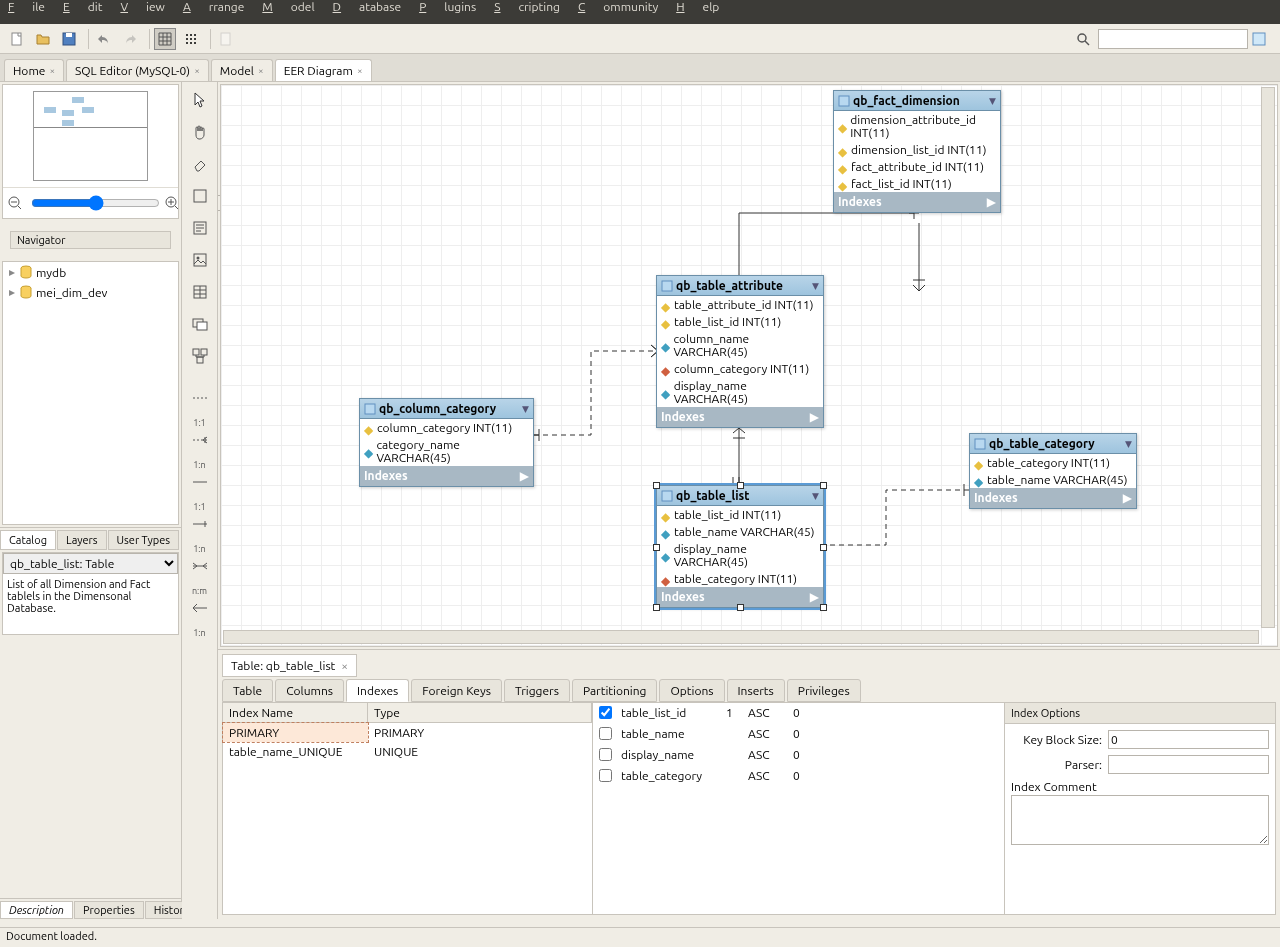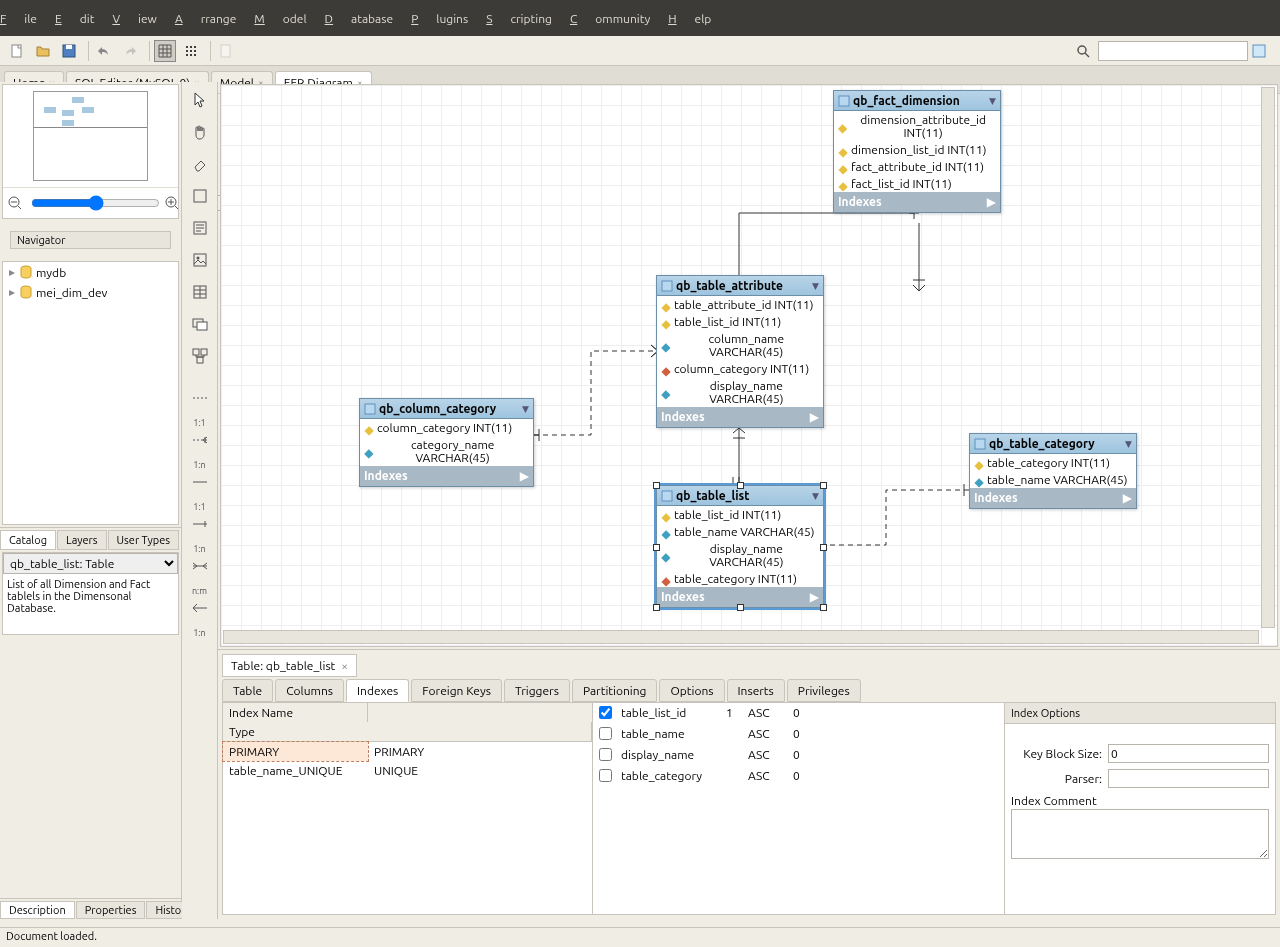--- a/index.html
+++ b/index.html
@@ -1,19 +1,19 @@
 <!DOCTYPE html>
 <html><head>
 <meta charset="utf-8">
 <style>
 * { box-sizing: border-box; margin: 0; padding: 0; font-family: "Ubuntu", "DejaVu Sans", sans-serif; font-size: 12px; }
 body { width: 1280px; height: 947px; background: #f0ede5; overflow: hidden; position: relative; }
 
 
-.menubar { background: #3c3b37; height: 36px; display: flex; align-items: center; padding: 0 0; color: #dfdbd2; }
+.menubar { background: #3c3b37; height: 24px; display: flex; padding: 0 8px; color: #dfdbd2; }
 .menubar span { margin-right: 18px; cursor: default; }
 .menubar .u { text-decoration: underline; }
 
 
 .toolbar { height: 30px; background: #f0ede5; border-bottom: 1px solid #c8c4bc; display: flex; align-items: center; padding: 0 6px; }
 .tbicon { width: 22px; height: 22px; margin-right: 4px; display: inline-flex; align-items: center; justify-content: center; }
 .tbicon svg { width: 16px; height: 16px; }
 .tbsep { width: 1px; height: 20px; background: #c8c4bc; margin: 0 4px; }
 .search-box { margin-left: auto; display: flex; align-items: center; }
 .search-box input { width: 150px; height: 20px; border: 1px solid #b8b4ac; background: #fff; }
@@ -25,21 +25,21 @@
 .tab .close { margin-left: 4px; color: #888; font-size: 10px; }
 
 
 .main { position: absolute; top: 82px; left: 0; right: 0; bottom: 28px; display: flex; }
 .left-panel { width: 182px; border-right: 1px solid #c8c4bc; background: #f0ede5; display: flex; flex-direction: column; }
 .toolstrip { width: 36px; border-right: 1px solid #c8c4bc; background: #f0ede5; display: flex; flex-direction: column; align-items: center; padding-top: 6px; }
 .toolbtn { width: 24px; height: 24px; margin-bottom: 8px; display: flex; align-items: center; justify-content: center; }
 .toolbtn svg { width: 18px; height: 18px; }
 .tool-label { font-size: 9px; color: #555; }
 .center-area { flex: 1; display: flex; flex-direction: column; min-width: 0; }
-.canvas-wrap { flex: 1; position: relative; overflow: hidden; background: #fff; border: 1px solid #c8c4bc; margin: 2px; text-align: center; }
+.canvas-wrap { flex: 1; position: relative; overflow: hidden; background: #fff; border: 1px solid #c8c4bc; margin: 2px; }
 .canvas { position: absolute; inset: 0; background-image: linear-gradient(#eee 1px, transparent 1px), linear-gradient(90deg, #eee 1px, transparent 1px); background-size: 20px 20px; }
 .scrollbar-v { position: absolute; right: 2px; top: 2px; bottom: 18px; width: 14px; background: #e8e5dc; border: 1px solid #c8c4bc; }
 .scrollbar-h { position: absolute; left: 2px; right: 18px; bottom: 2px; height: 14px; background: #e8e5dc; border: 1px solid #c8c4bc; }
 
 
 .nav-box { border: 1px solid #c8c4bc; margin: 2px; background: #fff; }
 .nav-preview { height: 90px; background: #fff; margin: 6px 30px; border: 1px solid #999; position: relative; }
 .nav-preview .mini { position: absolute; background: #a8c8e0; }
 .nav-zoom { display: flex; align-items: center; padding: 4px; border-top: 1px solid #e0ddd5; }
 .nav-zoom input[type=text] { width: 30px; text-align: right; border: 1px solid #b8b4ac; }
@@ -80,36 +80,36 @@
 .editor { height: 270px; border-top: 1px solid #c8c4bc; display: flex; flex-direction: column; }
 .editor-tab { padding: 4px 8px; border: 1px solid #c8c4bc; background: #fff; margin: 4px 0 0 4px; display: inline-flex; width: fit-content; }
 .editor-subtabs { display: flex; padding: 2px 4px 0; }
 .esub { padding: 4px 10px; border: 1px solid #c8c4bc; background: #e8e5dc; margin-right: 2px; border-radius: 3px 3px 0 0; }
 .esub.active { background: #fff; border-bottom-color: #fff; }
 .editor-body { flex: 1; display: flex; background: #fff; border: 1px solid #c8c4bc; margin: 0 4px 4px; }
 .idx-list { width: 370px; border-right: 1px solid #c8c4bc; }
 .idx-cols { flex: 1; border-right: 1px solid #c8c4bc; }
 .idx-opts { width: 270px; padding: 6px; }
 .e-header { background: #e8e5dc; padding: 4px 6px; border-bottom: 1px solid #c8c4bc; font-size: 11px; }
-.e-th { display: flex; background: #f0ede5; border-bottom: 1px solid #c8c4bc; flex-direction: column; }
+.e-th { display: flex; background: #f0ede5; border-bottom: 1px solid #c8c4bc; }
 .e-th > div { padding: 3px 6px; border-right: 1px solid #c8c4bc; }
 .e-row { display: flex; }
 .e-row > div { padding: 3px 6px; }
 .e-row.sel > div:first-child { outline: 1px dashed #c08060; background: #fde8d8; }
 .opt-row { display: flex; align-items: center; margin: 6px 0; }
 .opt-row label { width: 100px; text-align: right; margin-right: 6px; }
 .opt-row input, .opt-row select { flex: 1; border: 1px solid #b8b4ac; padding: 2px; }
 
 
 .statusbar { position: absolute; bottom: 0; left: 0; right: 0; height: 20px; background: #f0ede5; border-top: 1px solid #c8c4bc; padding: 2px 6px; font-size: 11px; }
 
 
 .bl-tabs-container { display: flex; border-top: 1px solid #c8c4bc; padding-top: 2px; }
 .bl-tab { padding: 2px 8px; font-size: 11px; border: 1px solid #c8c4bc; background: #e8e5dc; margin-right: 1px; }
-.bl-tab.active { background: #fff; }
+.bl-tab.active { background: #fff; font-style: italic; }
 svg.rel { position: absolute; inset: 0; width: 100%; height: 100%; pointer-events: none; }
 </style>
 </head>
 <body>
 
 <div class="menubar">
   <span><span class="u">F</span>ile</span>
   <span><span class="u">E</span>dit</span>
   <span><span class="u">V</span>iew</span>
   <span><span class="u">A</span>rrange</span>
@@ -606,21 +606,21 @@
             </div>
           <div class="e-row">
               <div style="width:22px"><input type="checkbox" style=""></div>
               <div style="width:105px">table_category</div>
               <div style="width:22px"></div>
               <div style="width:45px">ASC</div>
               <div>0</div>
             </div>
         </div>
         <div class="idx-opts">
-          <div class="e-header" style="margin:-6px -6px 20px">Index Options</div>
+          <div class="e-header" style="margin:-6px -6px 6px">Index Options</div>
           <div class="opt-row">
               <label>Key Block Size:</label>
               <input type="text" value="0" style="">
             </div>
           <div class="opt-row">
               <label>Parser:</label>
               <input type="text" style="">
             </div>
           <div style="margin-top:3px">Index Comment</div>
           <textarea style="width: 100%; height: 50px; border: 1px solid rgb(184, 180, 172); margin-top: 2px;"></textarea>

